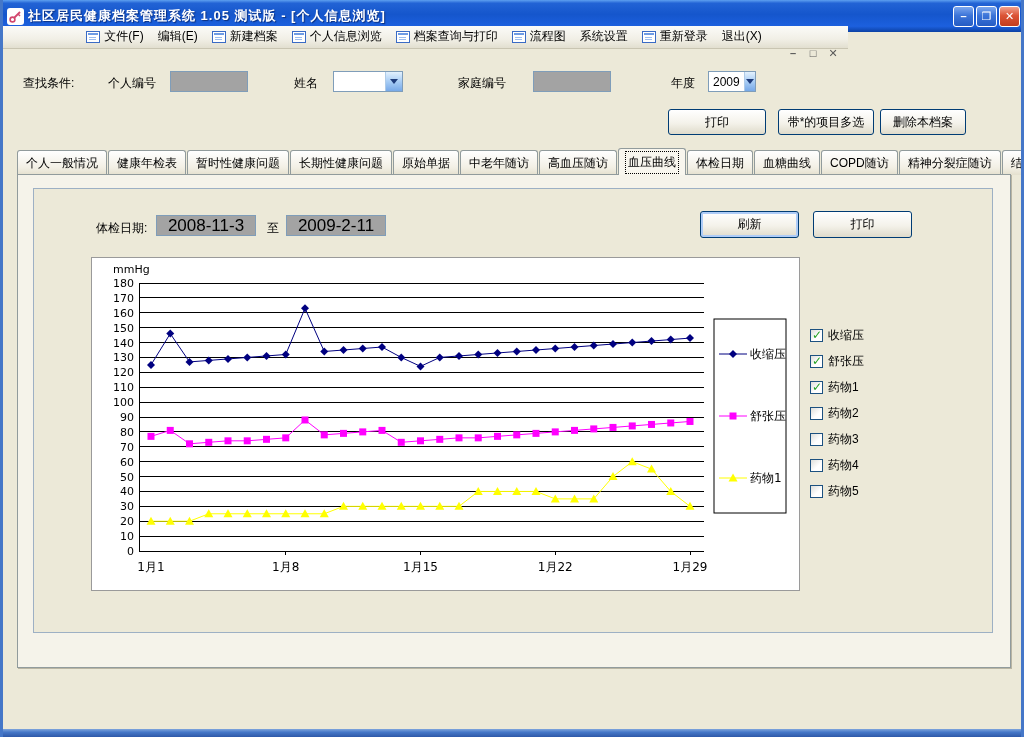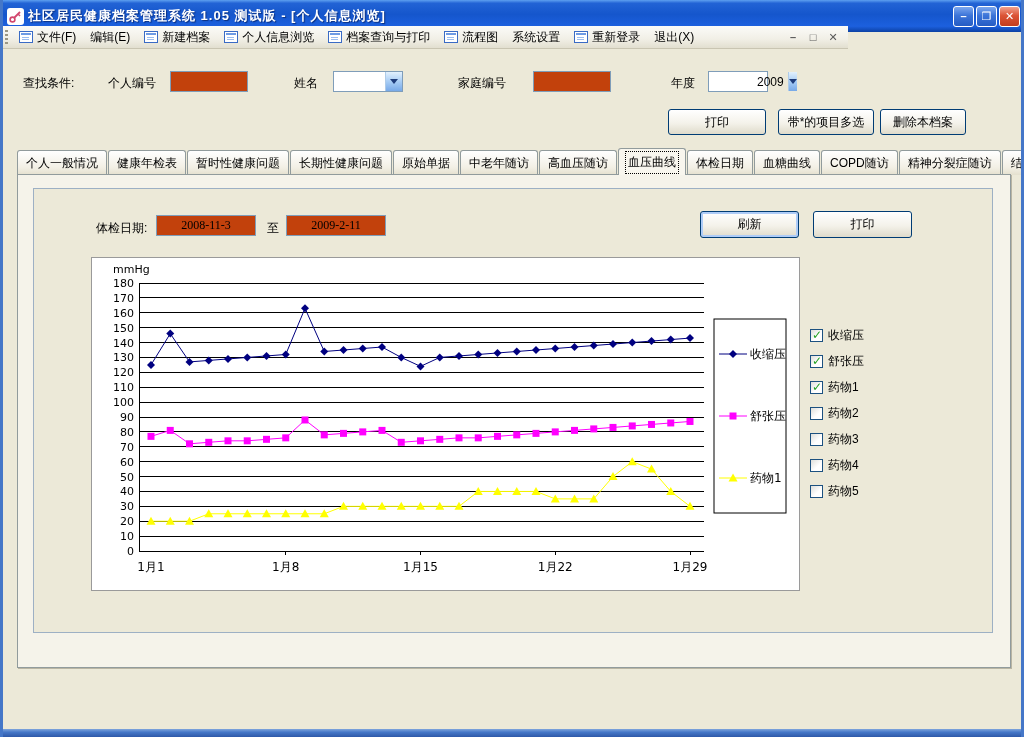--- a/index.html
+++ b/index.html
@@ -19,41 +19,41 @@
     text-shadow:1px 1px 1px #0A2E7E; flex:1 1 auto; white-space:nowrap; overflow:hidden; }
   .title-btns { display:flex; gap:2px; }
   .tbtn { width:21px; height:21px; border:1px solid #fff; border-radius:3px; color:#fff;
     font-size:11px; line-height:18px; text-align:center; font-weight:bold;
     background:linear-gradient(180deg,#7BA7EE 0%,#3C74D8 45%,#255CC4 100%); }
   .tbtn.close { background:linear-gradient(180deg,#F0A08C 0%,#DC5436 45%,#C23C1E 100%); }
 
   
   .menubar { position:absolute; left:-3px; top:26px; width:848px; height:23px;
     background:linear-gradient(180deg,#FBFBF8 0%,#F1EFE6 60%,#E2DFD0 100%);
-    border-bottom:1px solid #C9C5B2; display:flex; align-items:center; padding:0 4px; }
+    border-bottom:1px solid #C9C5B2; display:flex; align-items:center; padding:0 4px;flex-direction:column; }
   .grip { width:3px; height:15px; margin:0 4px 0 1px;
     background:repeating-linear-gradient(180deg,#9B9784 0 2px,transparent 2px 4px); }
   .menu-item { display:flex; align-items:center; gap:4px; padding:2px 7px; white-space:nowrap; cursor:default; }
   .form-icon { width:14px; height:12px; border:1px solid #3A6BC5; background:#fff; position:relative; display:inline-block; }
   .form-icon::before { content:""; position:absolute; left:1px; top:1px; right:1px; height:2px; background:#6E9BE4; }
   .form-icon::after { content:""; position:absolute; left:2px; top:5px; width:7px; height:1px;
     background:#9ABCF0; box-shadow:0 2px 0 #9ABCF0; }
   .menubar-right { margin-left:auto; display:flex; align-items:center; gap:8px; }
   .help-combo { width:168px; height:19px; background:#fff; border:1px solid #7F9DB9; display:flex; align-items:center; }
   .help-combo input { flex:1; border:0; outline:none; font-size:12px; color:#9B9B9B; padding:0 4px;
     font-family:inherit; background:transparent; }
   .help-drop { width:13px; height:17px; border-left:1px solid #D6D2C2; color:#4D6185; font-size:9px;
     line-height:17px; text-align:center; }
   .mdi-btns { display:flex; gap:6px; color:#5A5A5A; font-weight:bold; font-size:11px; padding-right:4px; }
   .mdi-btns span { width:14px; text-align:center; }
 
   
   .lbl { position:absolute; font-size:12px; white-space:nowrap; }
-  .xp-input { position:absolute; height:21px; border:1px solid #7F9DB9; background:#c2410c;
-    font-size:12px; padding:0 3px; font-family:Liberation Serif, serif; outline:none; }
+  .xp-input { position:absolute; height:21px; border:1px solid #7F9DB9; background:#a3a3a3;
+    font-size:17px; padding:0 3px; font-family:Liberation Sans, sans-serif; outline:none; }
   .combo { position:absolute; height:21px; border:1px solid #7F9DB9; background:#fff;
     display:flex; align-items:center; }
   .combo .val { flex:1; padding:0 4px; font-size:12px; }
   .combo .btn { width:17px; height:100%; border-left:1px solid #AECBE8;
     background:linear-gradient(180deg,#E3F1FD 0%,#A8CDF5 50%,#77A9E8 100%);
     display:flex; align-items:center; justify-content:center; }
   .combo .btn::after { content:""; width:0; height:0; border:4px solid transparent; border-top:5px solid #1E3C7B; margin-top:4px; }
 
   
   .patient { position:absolute; left:30px; top:112px; font-size:15px; font-weight:bold; letter-spacing:1px; }
@@ -166,21 +166,21 @@
   <span class="lbl" style="left:105px; top:75px;">个人编号</span>
   <input class="xp-input" style="left: 167px; top: 71px; width: 78px;" value="">
   <span class="lbl" style="left:291px; top:75px;">姓名</span>
   <div class="combo" style="left:330px; top:71px; width:70px;">
     <span class="val"></span>
     <span class="btn"></span>
   </div>
   <span class="lbl" style="left:455px; top:75px;">家庭编号</span>
   <input class="xp-input" style="left: 530px; top: 71px; width: 78px;" value="">
   <span class="lbl" style="left:668px; top:75px;">年度</span>
-  <div class="combo" style="left:705px; top:71px; width:60px;padding-left:44px;">
+  <div class="combo" style="left:705px; top:71px; width:48px;">
     <span class="val">2009</span>
     <span class="btn"></span>
   </div>
 
   <button class="xp-btn" style="left:665px; top:109px; width:98px;">打印</button>
   <button class="xp-btn" style="left:775px; top:109px; width:96px;">带*的项目多选</button>
   <button class="xp-btn" style="left:877px; top:109px; width:86px;">删除本档案</button>
 
   <div class="tab-strip">
       <div class="tab">

